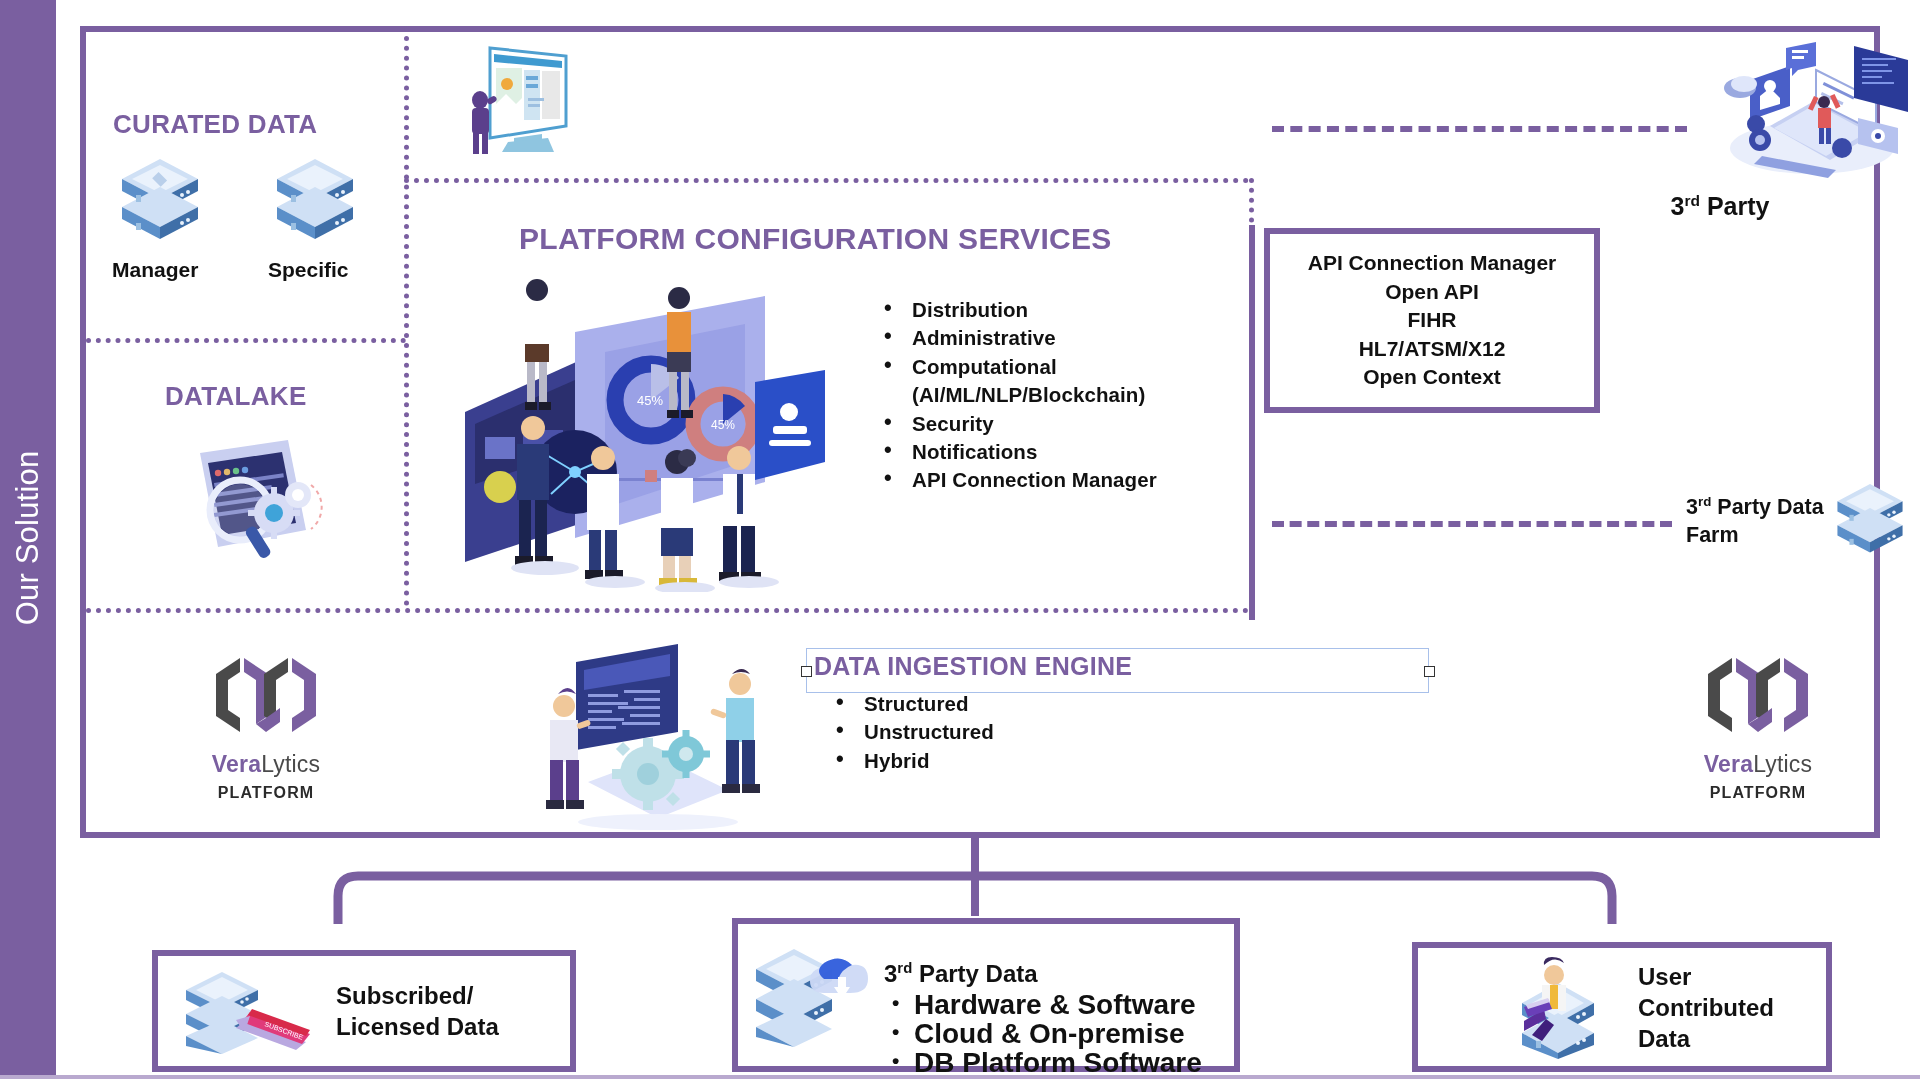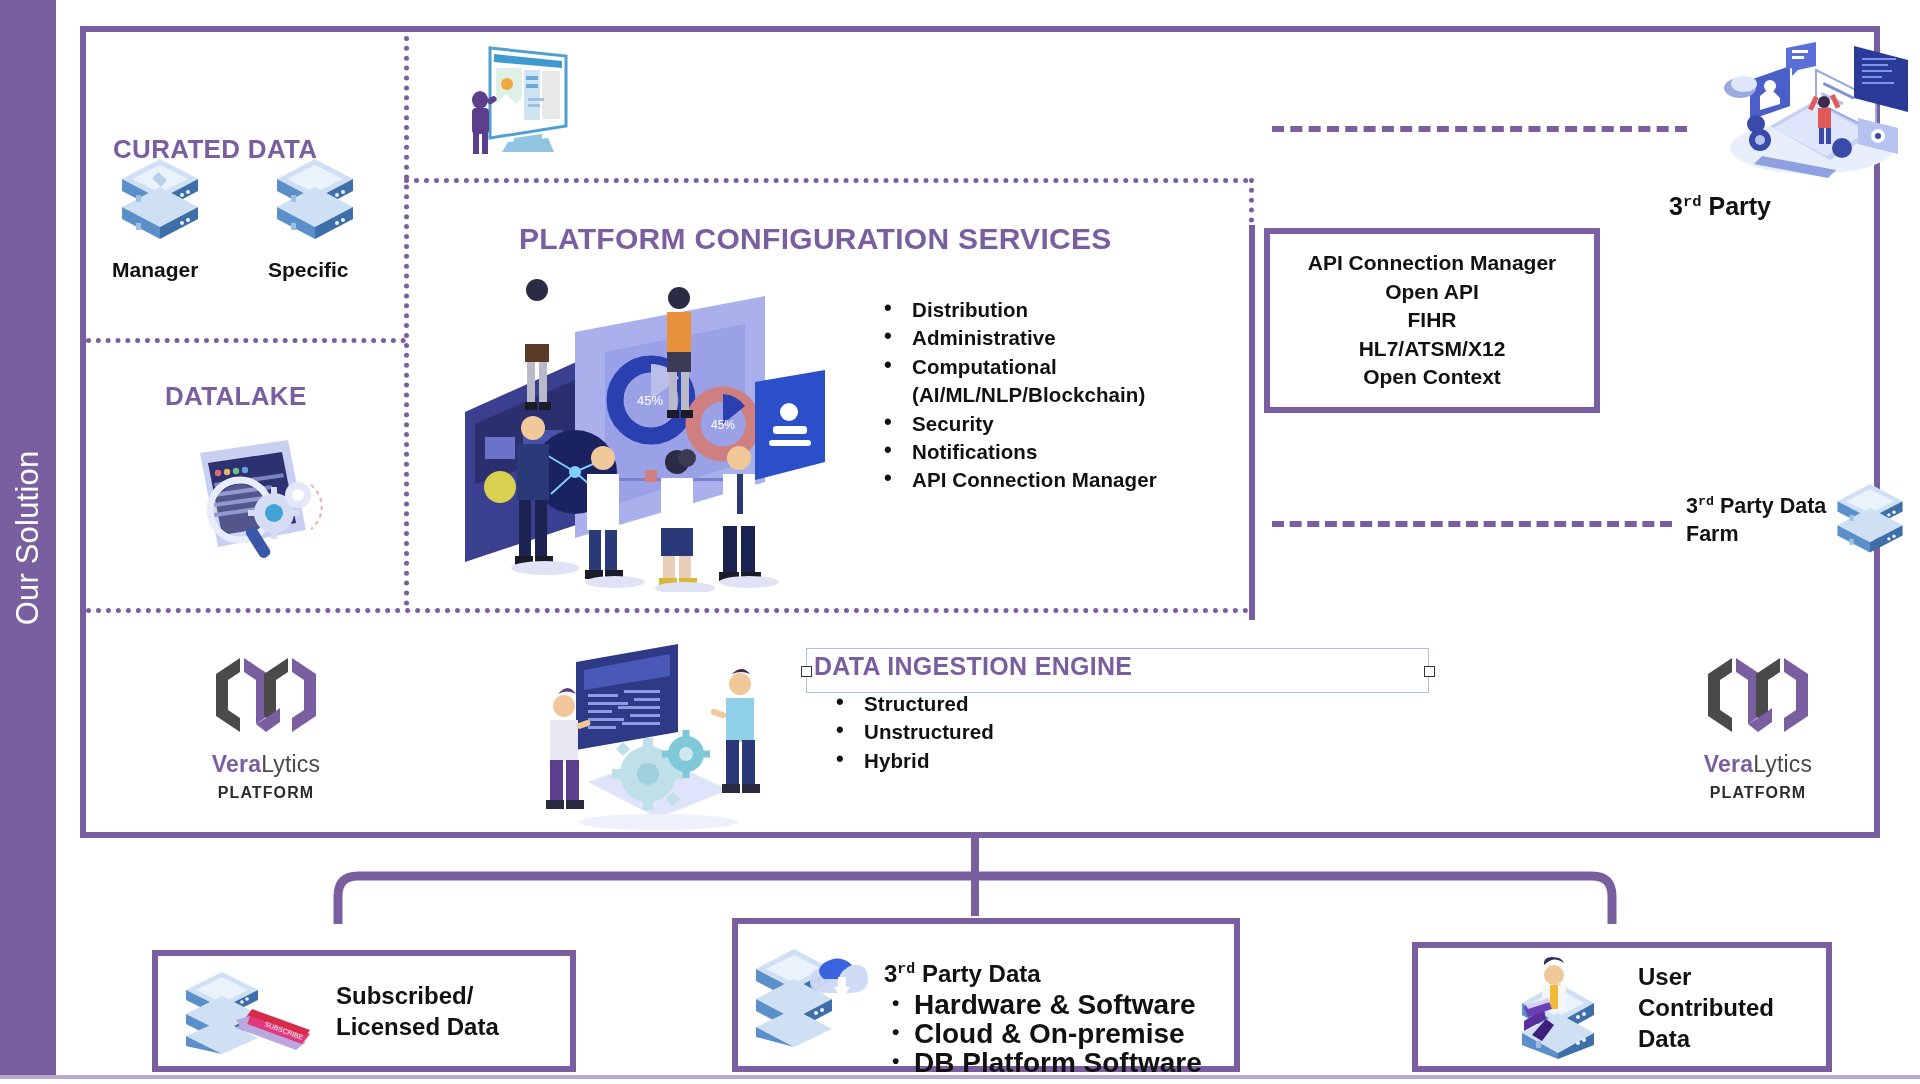--- a/index.html
+++ b/index.html
@@ -61,21 +61,21 @@
   .svc-solid {
     position: absolute; left: 1249px; top: 225px; width: 6px; height: 395px;
     background: #7a5fa0;
   }
 
   
   .hdr-purple {
     color: #7a5fa0; font-weight: bold; letter-spacing: .3px;
   }
 
-  #curated-title { position:absolute; left:113px; top:134px; font-size:26px; }
+  #curated-title { position:absolute; left:113px; top:109px; font-size:26px; }
   #datalake-title { position:absolute; left:165px; top:381px; font-size:26px; }
 
   .server-icon { position: absolute; }
   .icon-caption { position:absolute; font-size:21px; color:#111; font-weight:bold; }
 
   #banner-title {
     position: absolute; left: 604px; top: 72px; width: 540px;
     font-size: 24.5px; line-height: 35px; color:#111; font-weight:bold;
     letter-spacing: .2px;
   }
@@ -117,21 +117,21 @@
   #third-party-label {
     position:absolute; left:1720px; top:192px; font-size:25px; color:#111;
     font-weight:bold; text-align:center; transform: translateX(-50%);
     white-space: nowrap;
   }
   #third-party-sub {
     position:absolute; left:1720px; top:228px; font-size:21.5px; color:#111;
     font-weight:bold; text-align:center; transform: translateX(-50%);
     line-height: 28px; white-space: nowrap;
   }
-  sup { font-size: .62em; vertical-align: super; font-weight:bold;font-family:Liberation Mono, monospace; }
+  sup { font-size: .62em; vertical-align: super; font-weight:bold; }
 
   #farm-label {
     position:absolute; left:1686px; top:488px; font-size:21.5px; color:#111;
     font-weight:bold; line-height:28px; width:170px;
   }
 
   
   .sel-box {
     position: absolute; left: 806px; top: 648px; width: 623px; height: 45px;
     border: 1.5px solid #a8c0ea; background: transparent;

